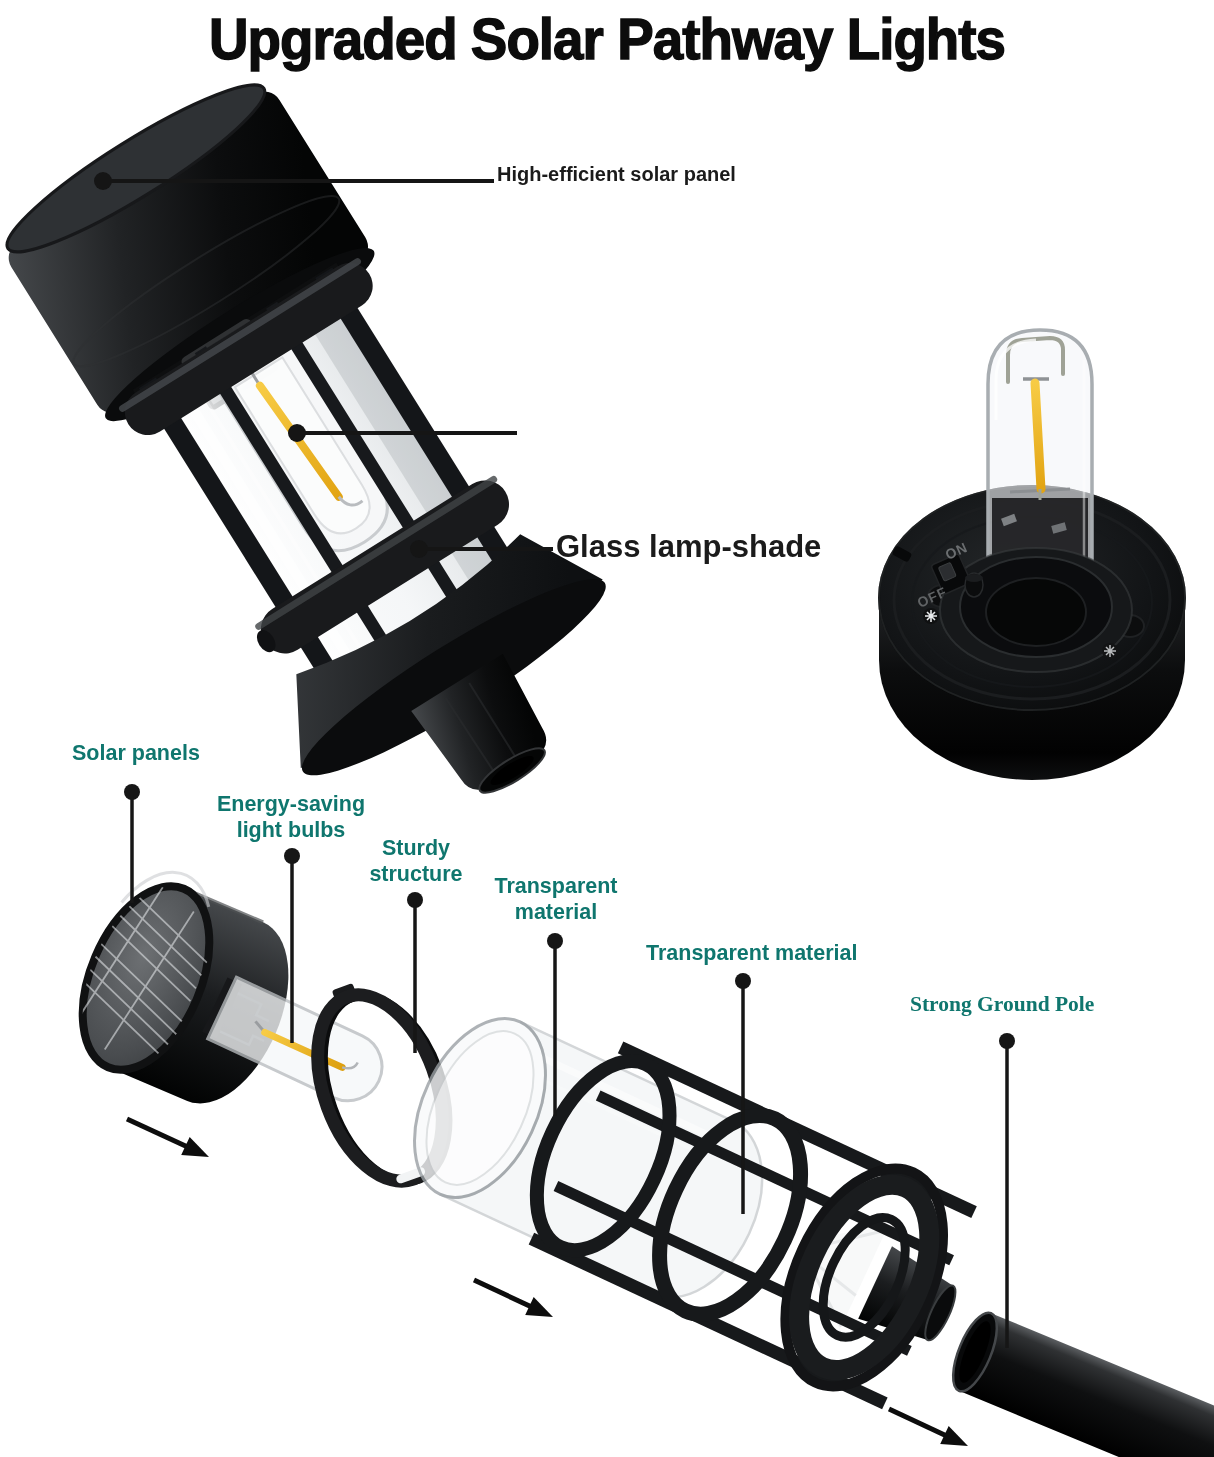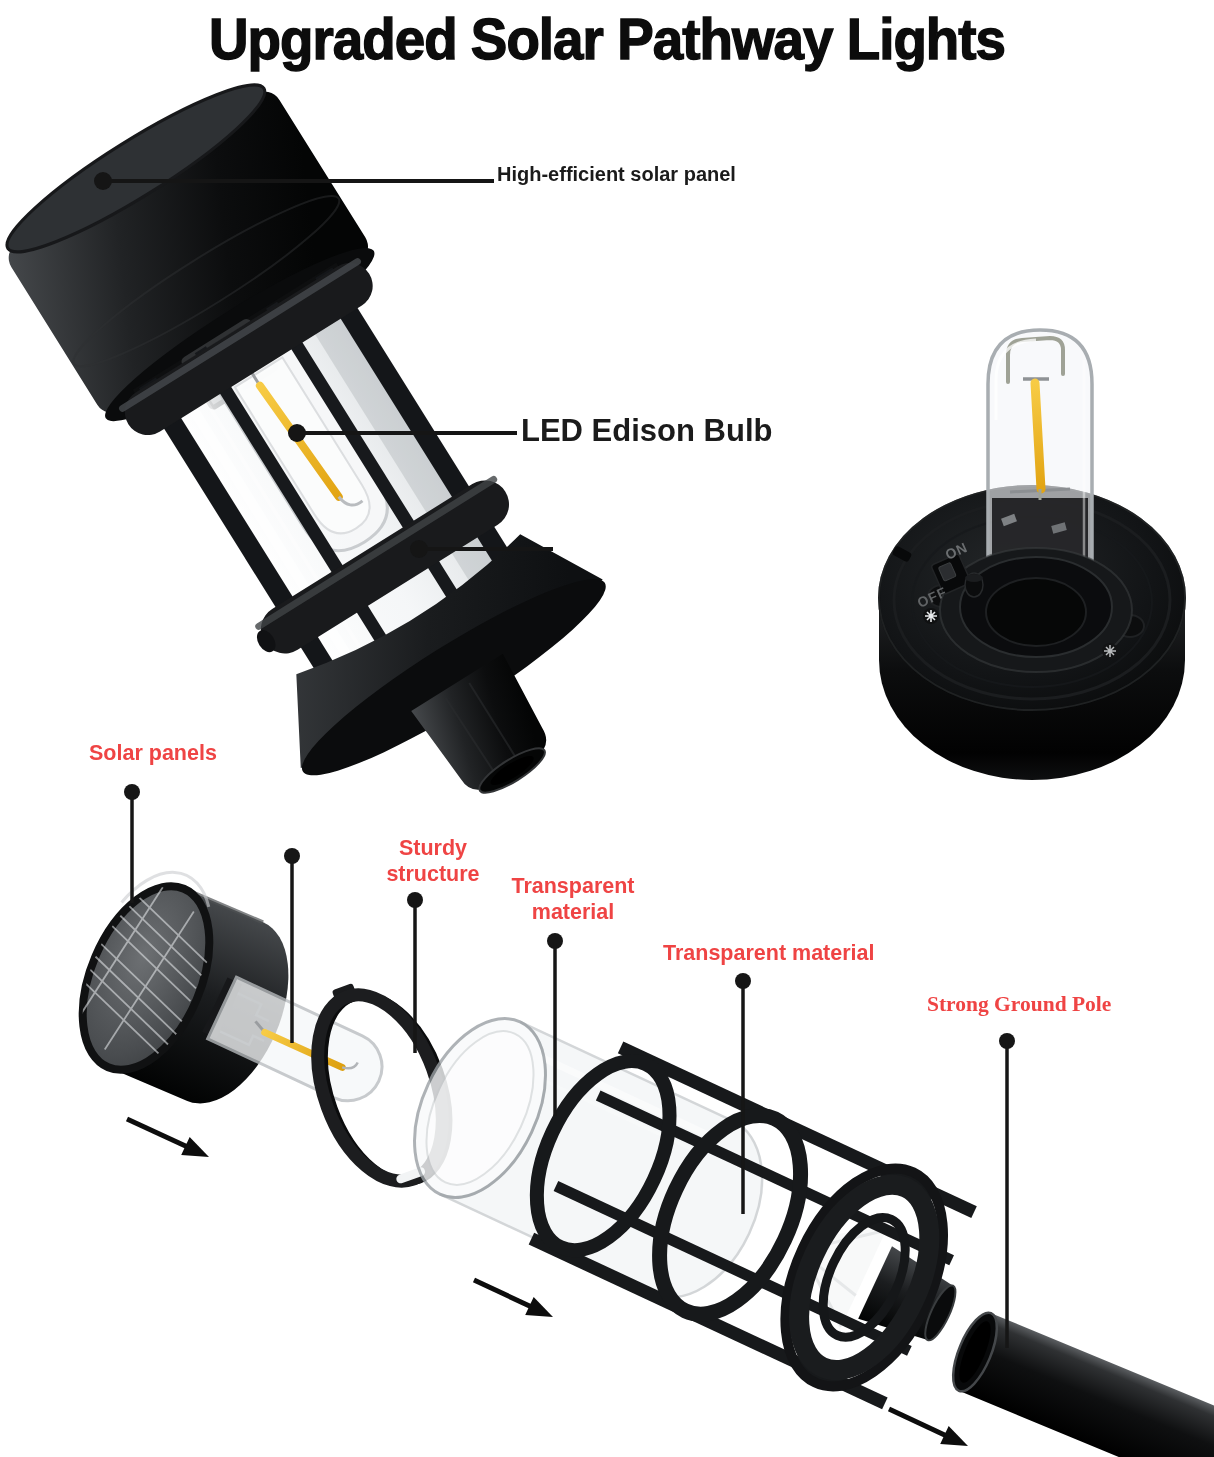--- a/index.html
+++ b/index.html
@@ -8,21 +8,21 @@
     font-family:"Liberation Sans", sans-serif;color:#1a1a1a;
   }
   #art{position:absolute;left:0;top:0;}
   .title{
     position:absolute;top:6px;left:0;width:100%;text-align:center;
     font-size:57px;font-weight:700;color:#0c0c0c;letter-spacing:-1px;
     -webkit-text-stroke:1.4px #0c0c0c;transform:scaleX(.96);transform-origin:center;
     white-space:nowrap;
   }
   .callout-lg{position:absolute;font-weight:700;color:#1b1b1b;white-space:nowrap;line-height:1.1;}
-  .callout-sm{position:absolute;font-size:21.5px;font-weight:600;color:#ef4444;line-height:1.22;margin-left:17px;}
+  .callout-sm{position:absolute;font-size:21.5px;font-weight:600;color:#0f766e;line-height:1.22;}
   .ctr{text-align:center;}
   svg text{font-family:"Liberation Sans", sans-serif;}
 </style>
 </head>
 <body>
 
 <div id="canvas">
 
 <svg id="art" width="1214" height="1457" viewBox="0 0 1214 1457">
   <defs>
@@ -294,20 +294,21 @@
     <line x1="889" y1="1409" x2="951" y2="1438" stroke="#0d0d0d" stroke-width="5"></line>
     <g transform="translate(968,1446) rotate(25)">
           <path d="M0 0 L-26 -10 L-26 10 Z" fill="#0d0d0d"></path>
         </g>
   </g>
 </svg>
 
   <div class="title">Upgraded Solar Pathway Lights</div>
 
   <div class="callout-lg" style="left:497px;top:163px;font-size:20px;">High-efficient solar panel</div>
-  <div class="callout-lg" style="left:521px;top:414px;font-size:31px;">LED Edison Bulb</div>
+  <div class="callout-lg" style="left:556px;top:530px;font-size:31px;">Glass lamp-shade</div>
 
   <div class="callout-sm" style="left:72px;top:740px;white-space:nowrap;">Solar panels</div>
+  <div class="callout-sm ctr" style="left:210px;top:791px;width:162px;">Energy-saving light bulbs</div>
   <div class="callout-sm ctr" style="left:364px;top:835px;width:104px;">Sturdy structure</div>
   <div class="callout-sm ctr" style="left:492px;top:873px;width:128px;">Transparent material</div>
   <div class="callout-sm" style="left:646px;top:940px;white-space:nowrap;">Transparent material</div>
   <div class="callout-sm" style="left:910px;top:991px;white-space:nowrap;font-family:Liberation Serif, serif;">Strong Ground Pole</div>
 </div>
 
 </body></html>

